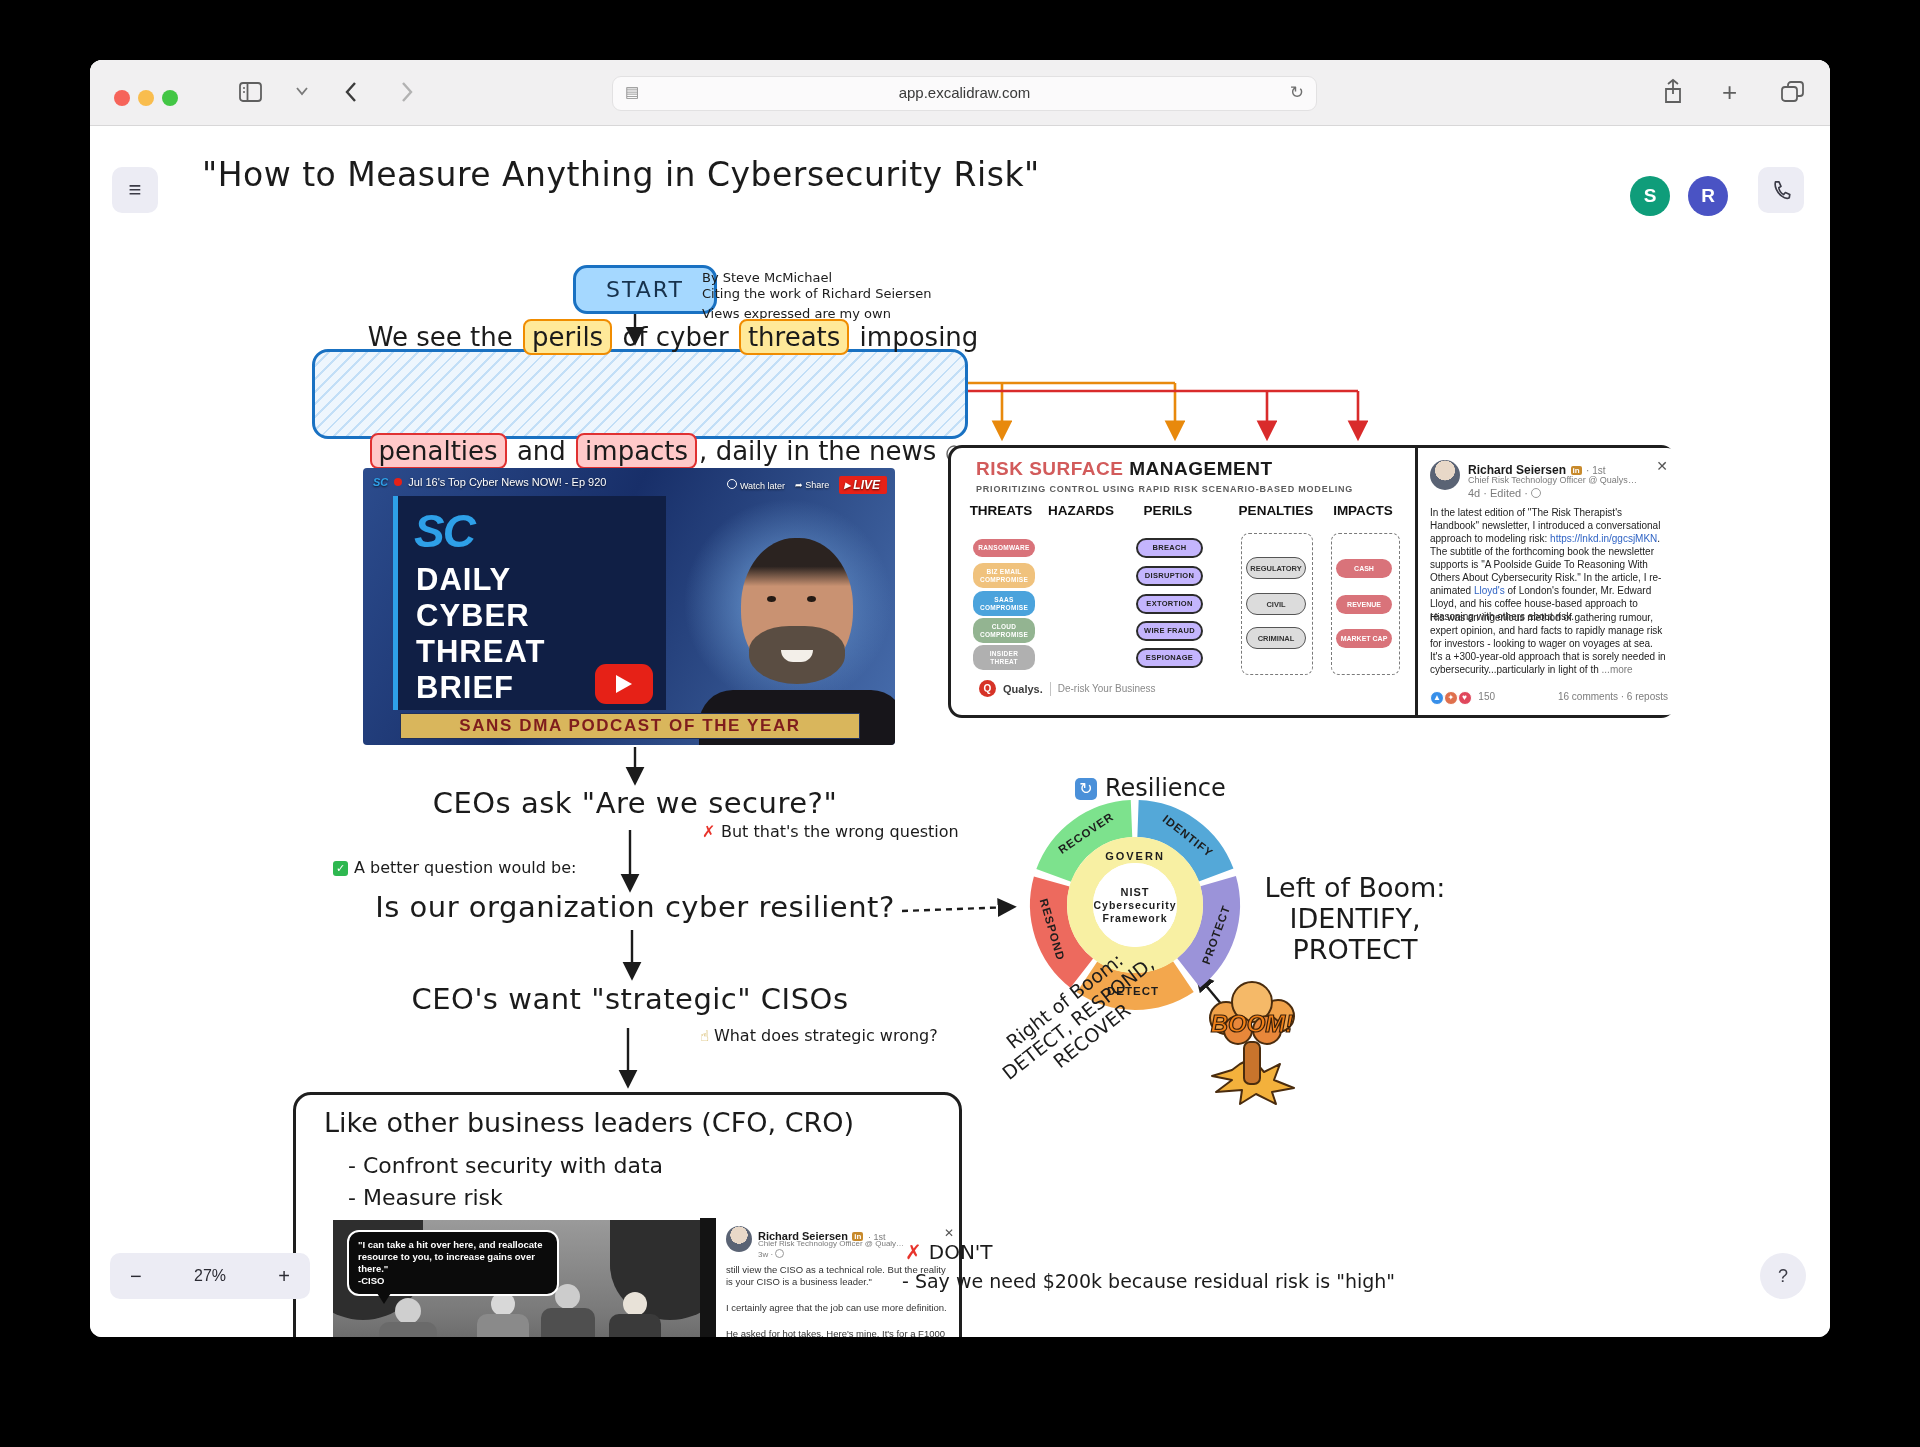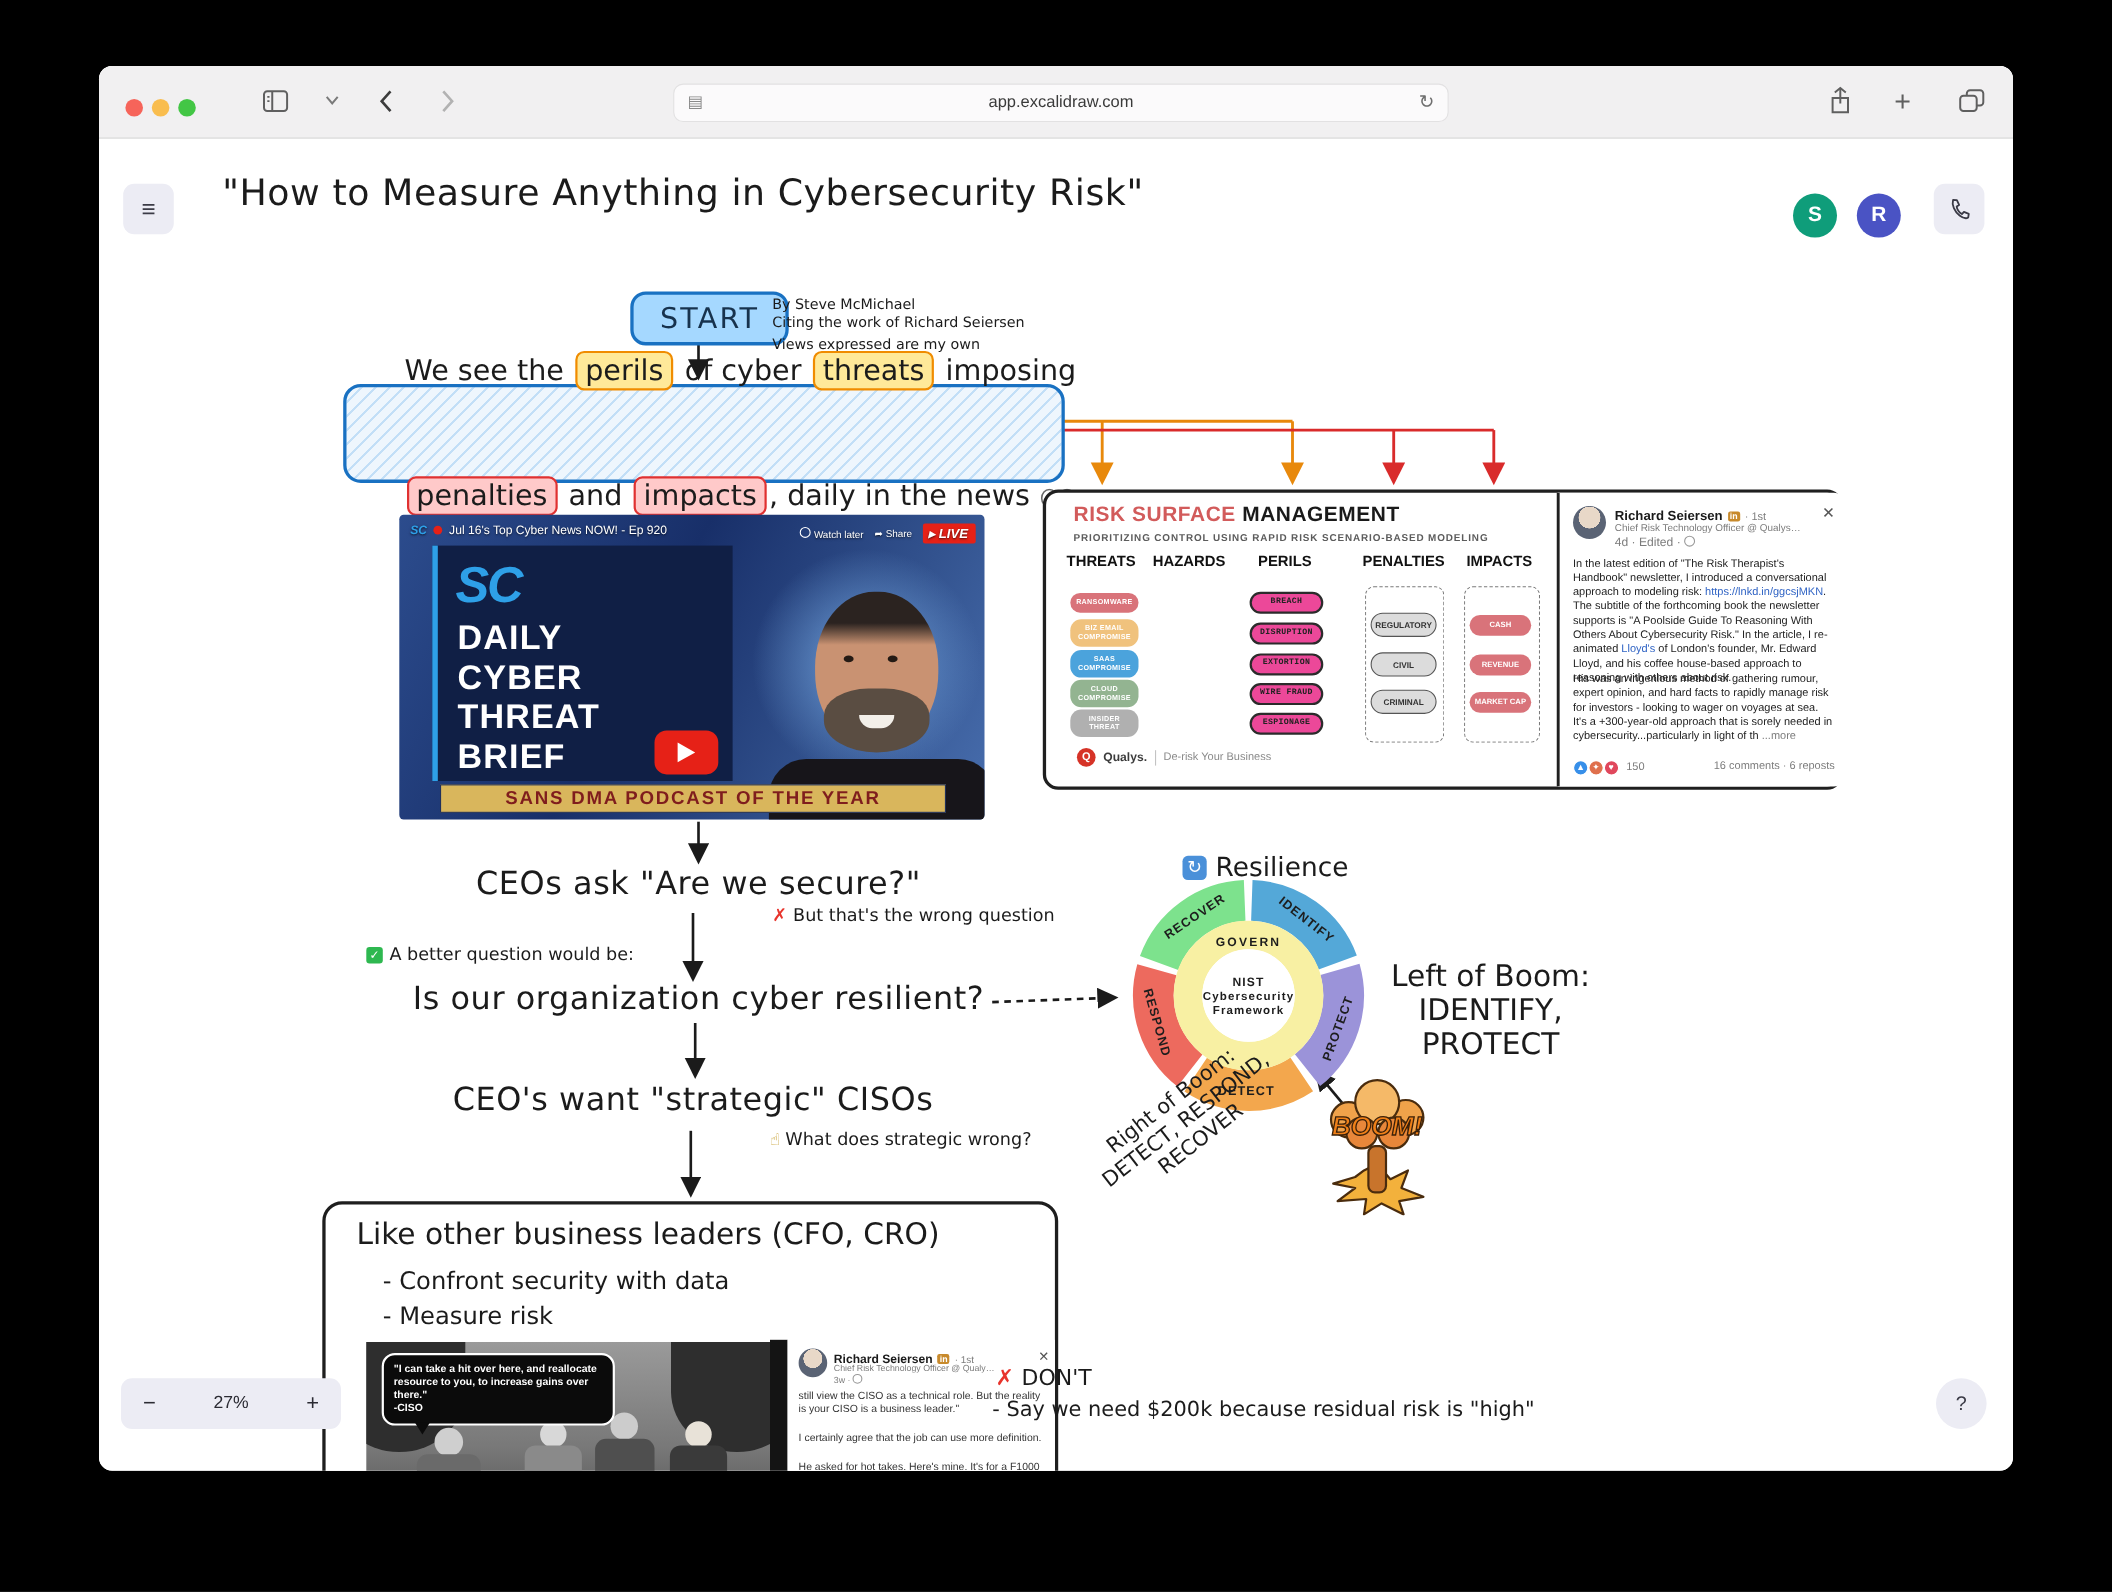--- a/index.html
+++ b/index.html
@@ -28,21 +28,21 @@
             border-radius:10px;display:flex;align-items:center;justify-content:space-between;
             padding:0 20px;box-sizing:border-box;color:#2b2b33;font-size:16px;z-index:8;}
   
   .hand{font-family:"DejaVu Sans",sans-serif;color:#1b1b1b;}
   .big{font-size:29px;letter-spacing:.5px;white-space:nowrap;}
   .note{font-size:16px;white-space:nowrap;}
   .ctr{text-align:center;}
   
   .startbtn{position:absolute;left:483px;top:205px;width:138px;height:43px;background:#a5d8ff;
             border:3px solid #1971c2;border-radius:14px;display:flex;align-items:center;
-            justify-content:center;font-size:26px;letter-spacing:2px;color:#17324d;z-index:2;}
+            justify-content:center;font-size:22px;letter-spacing:2px;color:#17324d;z-index:2;}
   .byline{position:absolute;left:612px;top:210px;font-size:13px;line-height:16px;z-index:2;}
   .banner{position:absolute;left:222px;top:289px;width:650px;height:84px;border:3px solid #1971c2;
           border-radius:16px;background:#eef6fd;z-index:2;
           background-image:repeating-linear-gradient(135deg,rgba(93,169,233,.30) 0 2px,transparent 2px 9px);
           display:flex;flex-direction:column;align-items:center;justify-content:center;
           font-size:26px;line-height:38px;white-space:pre;}
   .hl{display:inline-block;padding:0 7px;border-radius:8px;line-height:32px;margin:0 2px;}
   .hl-y{background:#ffe999;border:2px solid #f08c00;}
   .hl-r{background:#ffc9c9;border:2px solid #e03131;}
   .xmark{color:#e8342c;font-weight:bold;}
@@ -87,22 +87,22 @@
   .rsm-title{position:absolute;left:25px;top:10px;font-size:19px;font-weight:bold;color:#1a1a1a;
              letter-spacing:.5px;}
   .rsm-red{color:#d25b5b;}
   .rsm-sub{position:absolute;left:25px;top:36px;font-size:9px;font-weight:bold;color:#5c5c5c;
            letter-spacing:.8px;}
   .rsm-col{position:absolute;top:55px;font-size:13.5px;font-weight:bold;color:#111;transform:translateX(-50%);}
   .pill{position:absolute;display:flex;align-items:center;justify-content:center;color:#fff;
         font-weight:bold;font-size:6.5px;text-align:center;border-radius:10px;white-space:pre-line;
         line-height:7.5px;letter-spacing:.3px;}
   .tpill{left:22px;width:62px;}
-  .ppill{left:185px;width:67px;height:20px;background:#ec4899;border:2px solid #2b2b2b;border-radius:11px;
-         color:#222;font-size:7.5px;box-sizing:border-box;font-family:Liberation Mono, monospace;}
+  .ppill{left:185px;width:67px;height:20px;background:#c4b5fd;border:2px solid #2b2b2b;border-radius:11px;
+         color:#222;font-size:7.5px;box-sizing:border-box;}
   .dashbox{position:absolute;top:85px;height:140px;border:1.5px dashed #7a7a7a;border-radius:8px;}
   .gpill{position:absolute;width:60px;height:22px;background:#dcdcdc;border:1.5px solid #555;
          border-radius:12px;color:#333;font-size:7.5px;font-weight:bold;display:flex;
          align-items:center;justify-content:center;box-sizing:border-box;}
   .ipill{position:absolute;width:56px;height:19px;background:#d9737a;border-radius:10px;color:#fff;
          font-size:7px;font-weight:bold;display:flex;align-items:center;justify-content:center;}
   .qrow{position:absolute;left:28px;top:232px;display:flex;align-items:center;gap:7px;}
   .qlogo{width:17px;height:17px;border-radius:50%;background:#d63327;color:#fff;font-size:10px;
          font-weight:bold;display:flex;align-items:center;justify-content:center;}
   

